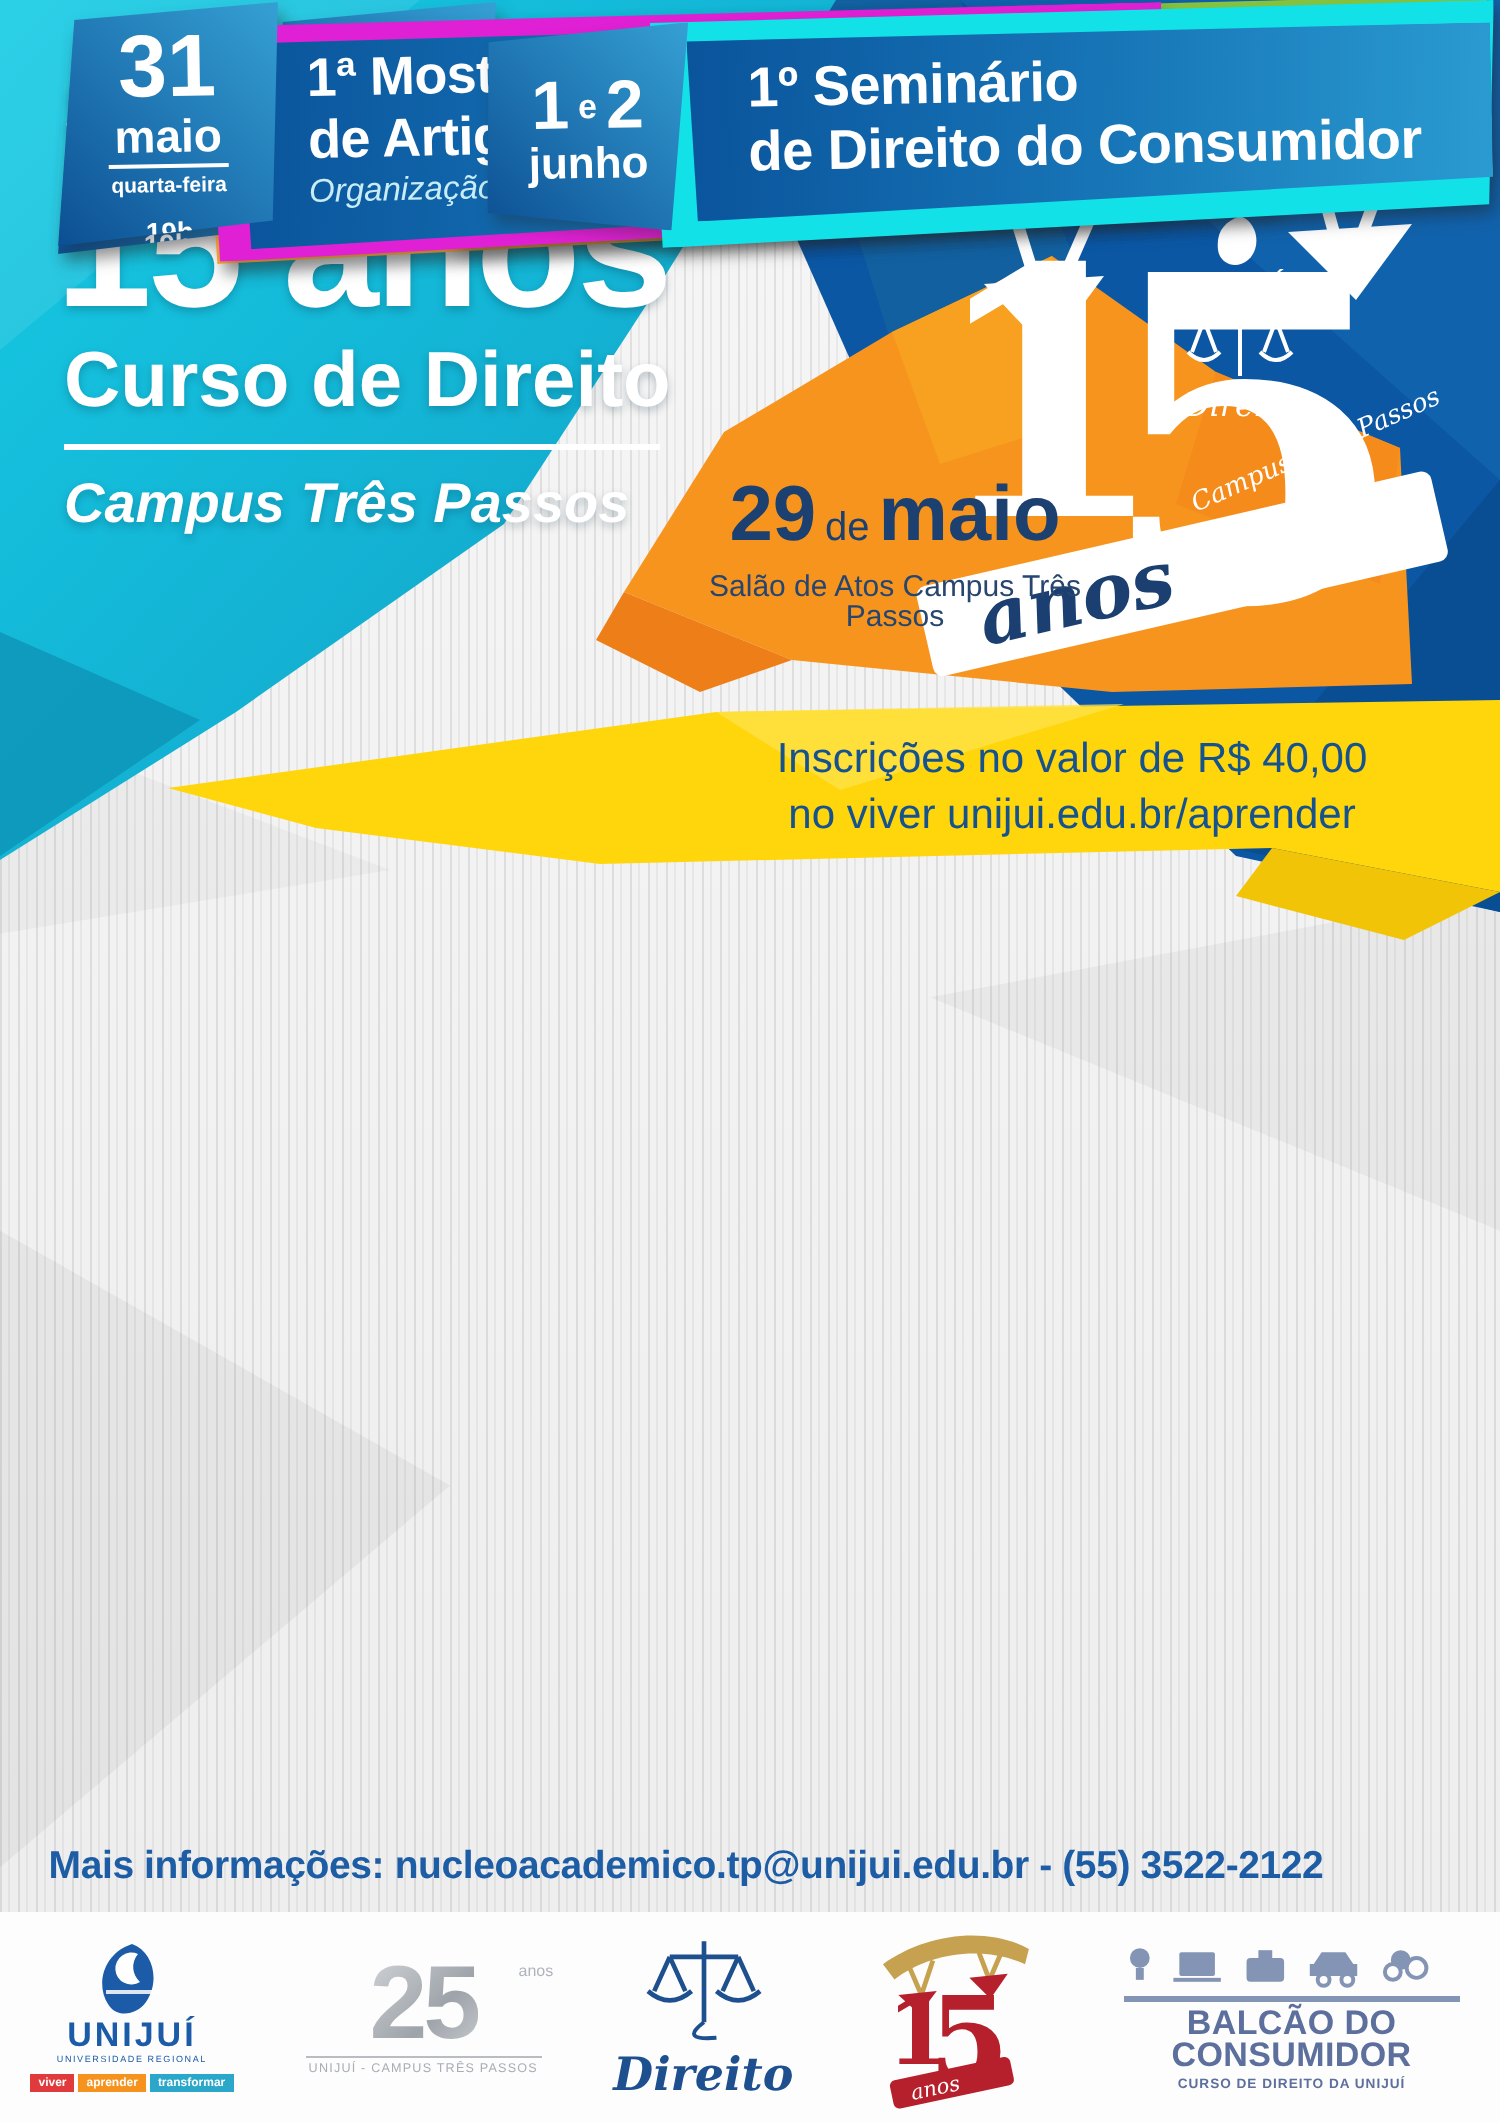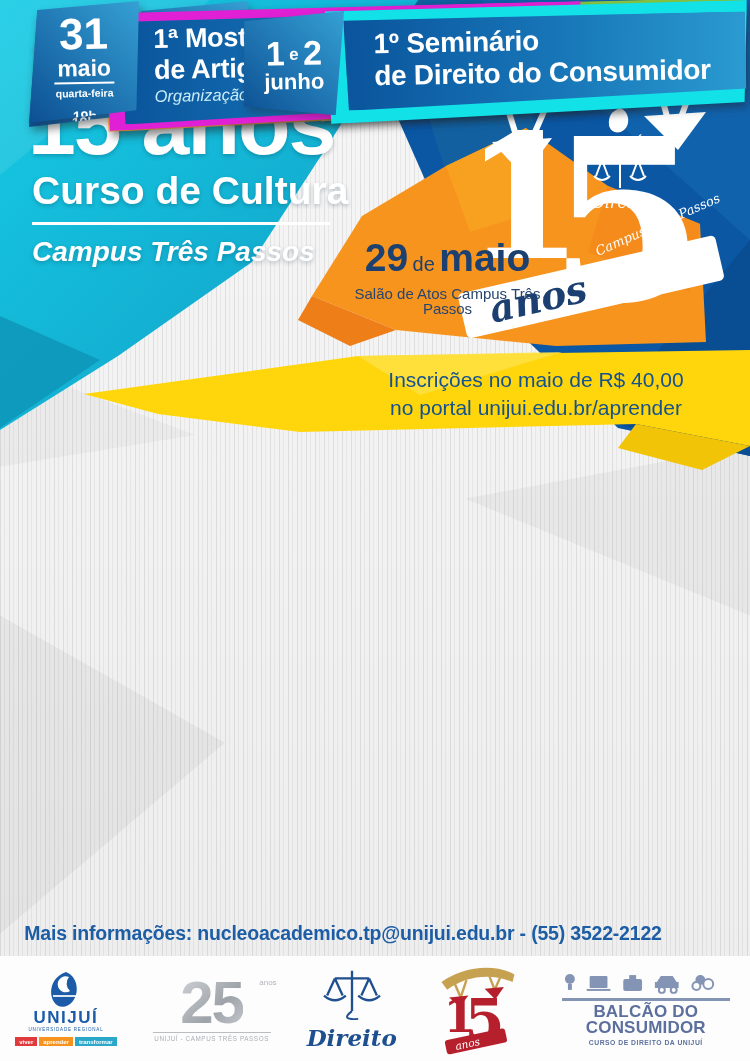--- a/index.html
+++ b/index.html
@@ -81,21 +81,21 @@
     color:#1d5da5;font-size:19.5px;font-weight:bold;letter-spacing:-0.2px;}
 
   .footer{position:absolute;left:0;top:956px;width:750px;height:105px;background:#fdfdfd;
     display:flex;align-items:center;justify-content:center;gap:36px;}
   .flogo{display:flex;flex-direction:column;align-items:center;}
   .unijui-name{font-size:17px;font-weight:bold;color:#1b5ba8;letter-spacing:1.5px;line-height:1;}
   .unijui-sub{font-size:4.5px;color:#1b5ba8;letter-spacing:.8px;margin-top:1px;}
   .unijui-tags{display:flex;gap:2px;margin-top:5px;}
   .tag{font-size:6px;font-weight:bold;color:#fff;padding:1.5px 4px;}
   .logo25{position:relative;color:#b9bdc2;text-align:center;}
-  .num25{font-size:60px;font-weight:bold;line-height:.9;letter-spacing:-2px;
+  .num25{font-size:52px;font-weight:bold;line-height:.9;letter-spacing:-2px;
     background:linear-gradient(135deg,#cfd3d7,#9ea3a9 60%,#c6cacf);-webkit-background-clip:text;background-clip:text;color:transparent;}
   .anos25{position:absolute;right:-6px;top:2px;font-size:8px;color:#b0b4ba;}
   .rule25{width:118px;height:1px;background:#b9bdc2;margin:2px auto 2px;}
   .sub25{font-size:6.3px;color:#a9aeb4;letter-spacing:.6px;}
   .direito-name{font-family:"DejaVu Serif",serif;font-style:italic;font-weight:bold;font-size:23px;color:#1e4f8f;margin-top:2px;}
   .balcao{width:178px;text-align:right;}
   .balcao-rule{width:168px;height:3px;background:#8494b4;margin:3px 0 3px;}
   .balcao-l1{font-size:17px;font-weight:bold;color:#5c6f9d;line-height:.95;letter-spacing:.2px;}
   .balcao-sub{font-size:6.8px;font-weight:bold;color:#5c6f9d;letter-spacing:.5px;margin-top:3px;}
 </style>
@@ -156,42 +156,42 @@
     <g transform="rotate(-13 150 262)">
       <rect x="18" y="244" width="264" height="46" rx="5" fill="#fff"></rect>
       <text x="46" y="280" font-family="DejaVu Serif, serif" font-style="italic" font-weight="bold" font-size="38" fill="#1b3f70">anos</text>
     </g>
     <text x="158" y="236" transform="rotate(-24 158 236)" font-family="DejaVu Serif, serif" font-style="italic" font-size="13" fill="#fff">Campus Três Passos</text>
   </svg>
 
   <div class="title-block">
     <div class="t1">Semana dos</div>
     <div class="t2">15 anos</div>
-    <div class="t3">Curso de Cultura</div>
+    <div class="t3">Curso de Direito</div>
     <div class="t-rule"></div>
     <div class="t4">Campus Três Passos</div>
   </div>
 
   <div class="dates-block">
     <div>
       <span class="big">29</span>
       <span class="sm">de</span>
       <span class="big">maio</span>
     </div>
     <div class="venue">
       <span>Salão de Atos </span><span class="it">Campus</span><span> Três Passos</span>
     </div>
   </div>
 
   <div class="inscr-block">
     <div>
-      <b>Inscrições</b><span> no maio de </span><b>R$ 40,00</b>
+      <b>Inscrições</b><span> no valor de </span><b>R$ 40,00</b>
     </div>
     <div>
-      <span>no portal </span><b>unijui.edu.br/aprender</b>
+      <span>no viver </span><b>unijui.edu.br/aprender</b>
     </div>
   </div>
 
   <div class="event ev1">
     <div class="accent" style="background: rgb(249, 164, 60);"></div>
     <div class="bar">
       <div class="bar-title">15 ANOS em UMA NOITE</div>
       <div class="bar-sub">Apresentação: Rádio Unijuí FM</div>
     </div>
     <div class="date">

